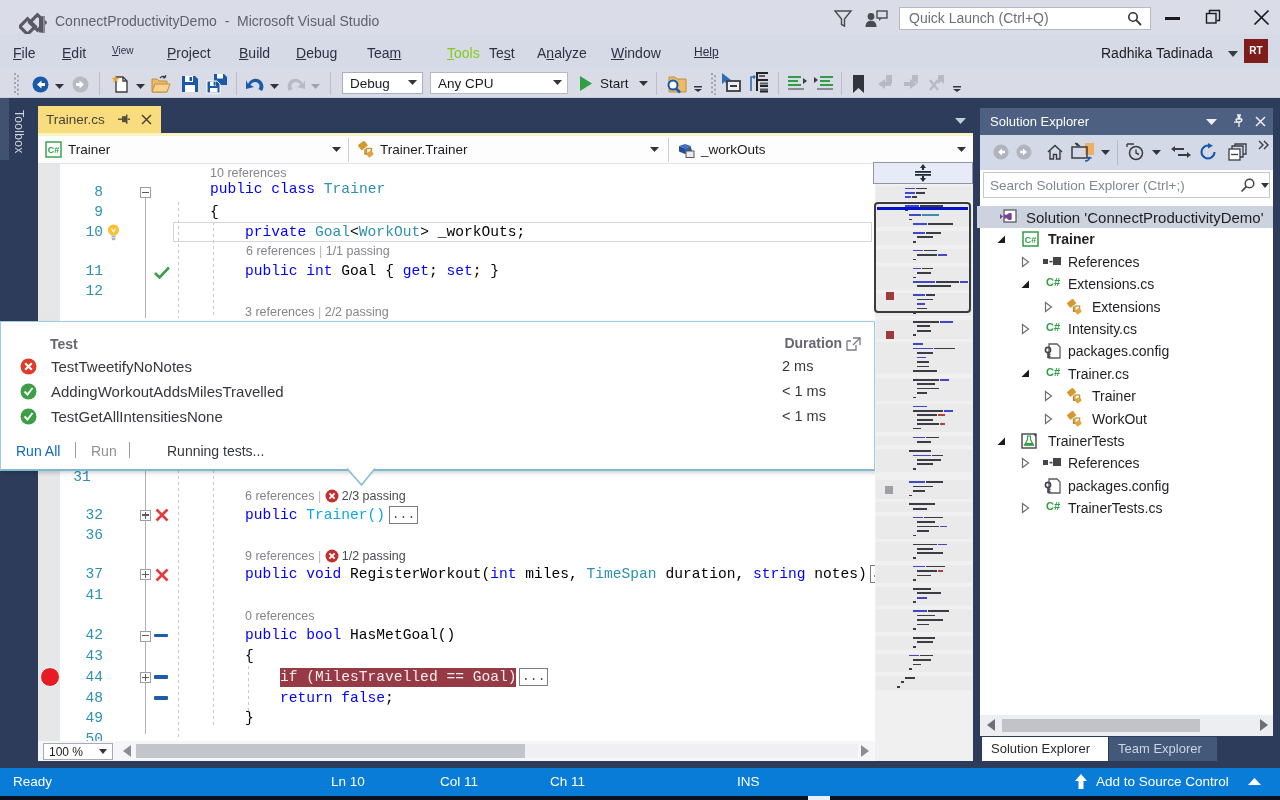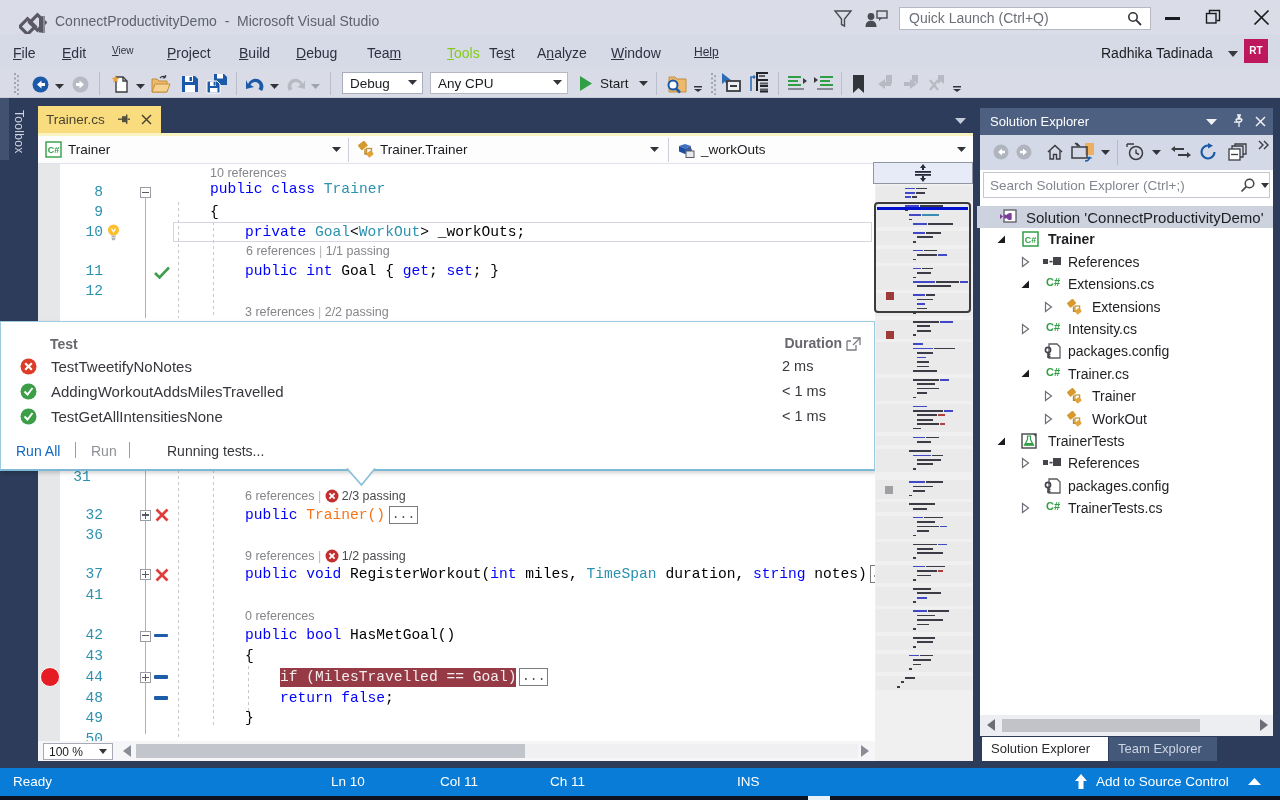--- a/index.html
+++ b/index.html
@@ -51,21 +51,21 @@
 <div class="abs" style="left:367px;top:45px;font-size:14px;color:#2d3242;">Tea<u>m</u></div>
 <div class="abs" style="left:427px;top:45px;font-size:14px;color:#84cc16;margin-left:20px;"><u>T</u>ools</div>
 <div class="abs" style="left:489px;top:45px;font-size:14px;color:#2d3242;">Te<u>s</u>t</div>
 <div class="abs" style="left:537px;top:45px;font-size:14px;color:#2d3242;">A<u>n</u>alyze</div>
 <div class="abs" style="left:611px;top:45px;font-size:14px;color:#2d3242;"><u>W</u>indow</div>
 <div class="abs" style="left:694px;top:45px;font-size:12px;color:#2d3242;text-decoration:underline;"><u>H</u>elp</div>
 <div class="abs" style="left:1101px;top:45px;font-size:14px;color:#1b1b1f;">Radhika Tadinada</div>
 <svg class="abs" style="left:1228px;top:51px;" width="10" height="6" viewBox="0 0 10 6">
     <path d="M0 0 L10 0 L5 6 Z" fill="#3a3a40"></path>
   </svg>
-<div class="abs" style="left:1244px;top:39px;width:24px;height:24px;background:#be185d;color:#fff;font-size:10px;font-weight:bold;text-align:center;line-height:24px;">RT</div>
+<div class="abs" style="left:1244px;top:39px;width:24px;height:24px;background:#7f1d1d;color:#fff;font-size:10px;font-weight:bold;text-align:center;line-height:24px;">RT</div>
 <div class="abs" style="left:0;top:68px;width:1280px;height:30px;background:#d9dce7;border-bottom:1px solid #c8ccd9;"></div>
 <svg class="abs" style="left:14px;top:73px;" width="8" height="22" viewBox="0 0 8 22">
     <rect x="0" y="0.0" width="2" height="2" fill="#9ea3b0"></rect>
     <rect x="3" y="2.2" width="2" height="2" fill="#9ea3b0"></rect>
     <rect x="0" y="4.5" width="2" height="2" fill="#9ea3b0"></rect>
     <rect x="3" y="6.7" width="2" height="2" fill="#9ea3b0"></rect>
     <rect x="0" y="9.0" width="2" height="2" fill="#9ea3b0"></rect>
     <rect x="3" y="11.2" width="2" height="2" fill="#9ea3b0"></rect>
     <rect x="0" y="13.5" width="2" height="2" fill="#9ea3b0"></rect>
     <rect x="3" y="15.7" width="2" height="2" fill="#9ea3b0"></rect>
@@ -289,21 +289,21 @@
 <div class="abs mono" style="left:245.0px;top:261.0px;height:21px;line-height:21px;font-size:14.6px;white-space:pre;"><span style="color:#0000ff">public int </span><span style="color:#000000">Goal { </span><span style="color:#0000ff">get</span><span style="color:#000000">; </span><span style="color:#0000ff">set</span><span style="color:#000000">; }</span></div>
 <div class="abs mono" style="left:61px;top:281.1px;width:42px;height:21px;line-height:21px;font-size:14.6px;color:#2b91af;text-align:right;">12</div>
 <div class="abs" style="left:245px;top:303.5px;height:16px;line-height:16px;font-size:12.5px;color:#85868a;">3 references <span style="color:#b6b7ba">|</span> 2/2 passing</div>
 <div class="abs mono" style="left:61px;top:467.1px;width:42px;height:21px;line-height:21px;font-size:14.6px;color:#2b91af;text-align:center;">31</div>
 <div class="abs" style="left:245px;top:488px;height:16px;line-height:16px;font-size:12.5px;color:#85868a;">6 references <span style="color:#b6b7ba">|</span> <svg style="display:inline-block;vertical-align:-3px;margin:0 3px 0 0;" width="14" height="14" viewBox="0 0 14 14">
       <circle cx="7" cy="7" r="6.5" fill="#c22e2e"></circle>
       <line x1="4.4" y1="4.4" x2="9.6" y2="9.6" stroke="#fff" stroke-width="1.8"></line>
       <line x1="9.6" y1="4.4" x2="4.4" y2="9.6" stroke="#fff" stroke-width="1.8"></line>
     </svg><span style="color:#4b4b4f">2/3 passing</span></div>
 <div class="abs mono" style="left:61px;top:504.5px;width:42px;height:21px;line-height:21px;font-size:14.6px;color:#2b91af;text-align:right;">32</div>
-<div class="abs mono" style="left:245.0px;top:504.5px;height:21px;line-height:21px;font-size:14.6px;white-space:pre;"><span style="color:#0000ff">public </span><span style="color:#f97316">Trainer()</span></div>
+<div class="abs mono" style="left:245.0px;top:504.5px;height:21px;line-height:21px;font-size:14.6px;white-space:pre;"><span style="color:#0000ff">public </span><span style="color:#0ea5e9">Trainer()</span></div>
 <div class="abs mono" style="left:61px;top:525.2px;width:42px;height:21px;line-height:21px;font-size:14.6px;color:#2b91af;text-align:right;">36</div>
 <div class="abs" style="left:245px;top:547.5px;height:16px;line-height:16px;font-size:12.5px;color:#85868a;">9 references <span style="color:#b6b7ba">|</span> <svg style="display:inline-block;vertical-align:-3px;margin:0 3px 0 0;" width="14" height="14" viewBox="0 0 14 14">
       <circle cx="7" cy="7" r="6.5" fill="#c22e2e"></circle>
       <line x1="4.4" y1="4.4" x2="9.6" y2="9.6" stroke="#fff" stroke-width="1.8"></line>
       <line x1="9.6" y1="4.4" x2="4.4" y2="9.6" stroke="#fff" stroke-width="1.8"></line>
     </svg><span style="color:#4b4b4f">1/2 passing</span></div>
 <div class="abs mono" style="left:61px;top:564.0px;width:42px;height:21px;line-height:21px;font-size:14.6px;color:#2b91af;text-align:right;">37</div>
 <div class="abs mono" style="left:245.0px;top:564.0px;height:21px;line-height:21px;font-size:14.6px;white-space:pre;"><span style="color:#0000ff">public void </span><span style="color:#000000">RegisterWorkout(</span><span style="color:#0000ff">int</span><span style="color:#000000"> miles, </span><span style="color:#2b91af">TimeSpan</span><span style="color:#000000"> duration, </span><span style="color:#0000ff">string</span><span style="color:#000000"> notes)</span></div>
 <div class="abs mono" style="left:61px;top:584.6px;width:42px;height:21px;line-height:21px;font-size:14.6px;color:#2b91af;text-align:right;">41</div>
 <div class="abs" style="left:245px;top:608px;height:16px;line-height:16px;font-size:12.5px;color:#85868a;">0 references</div>

